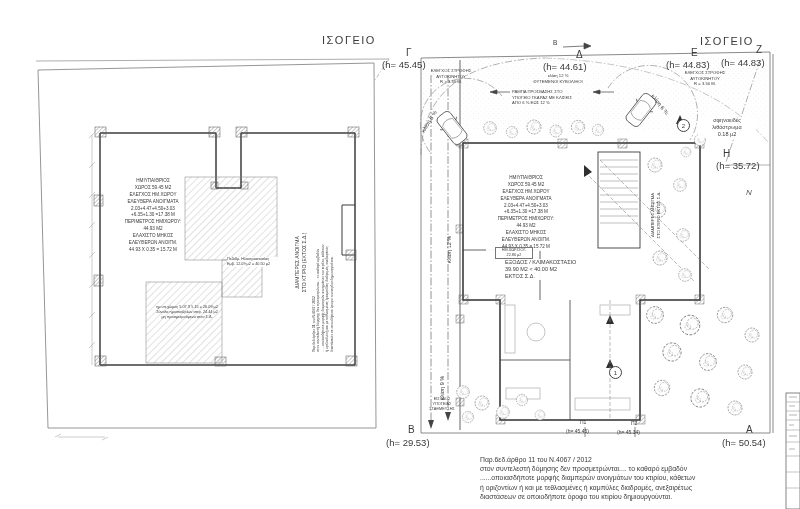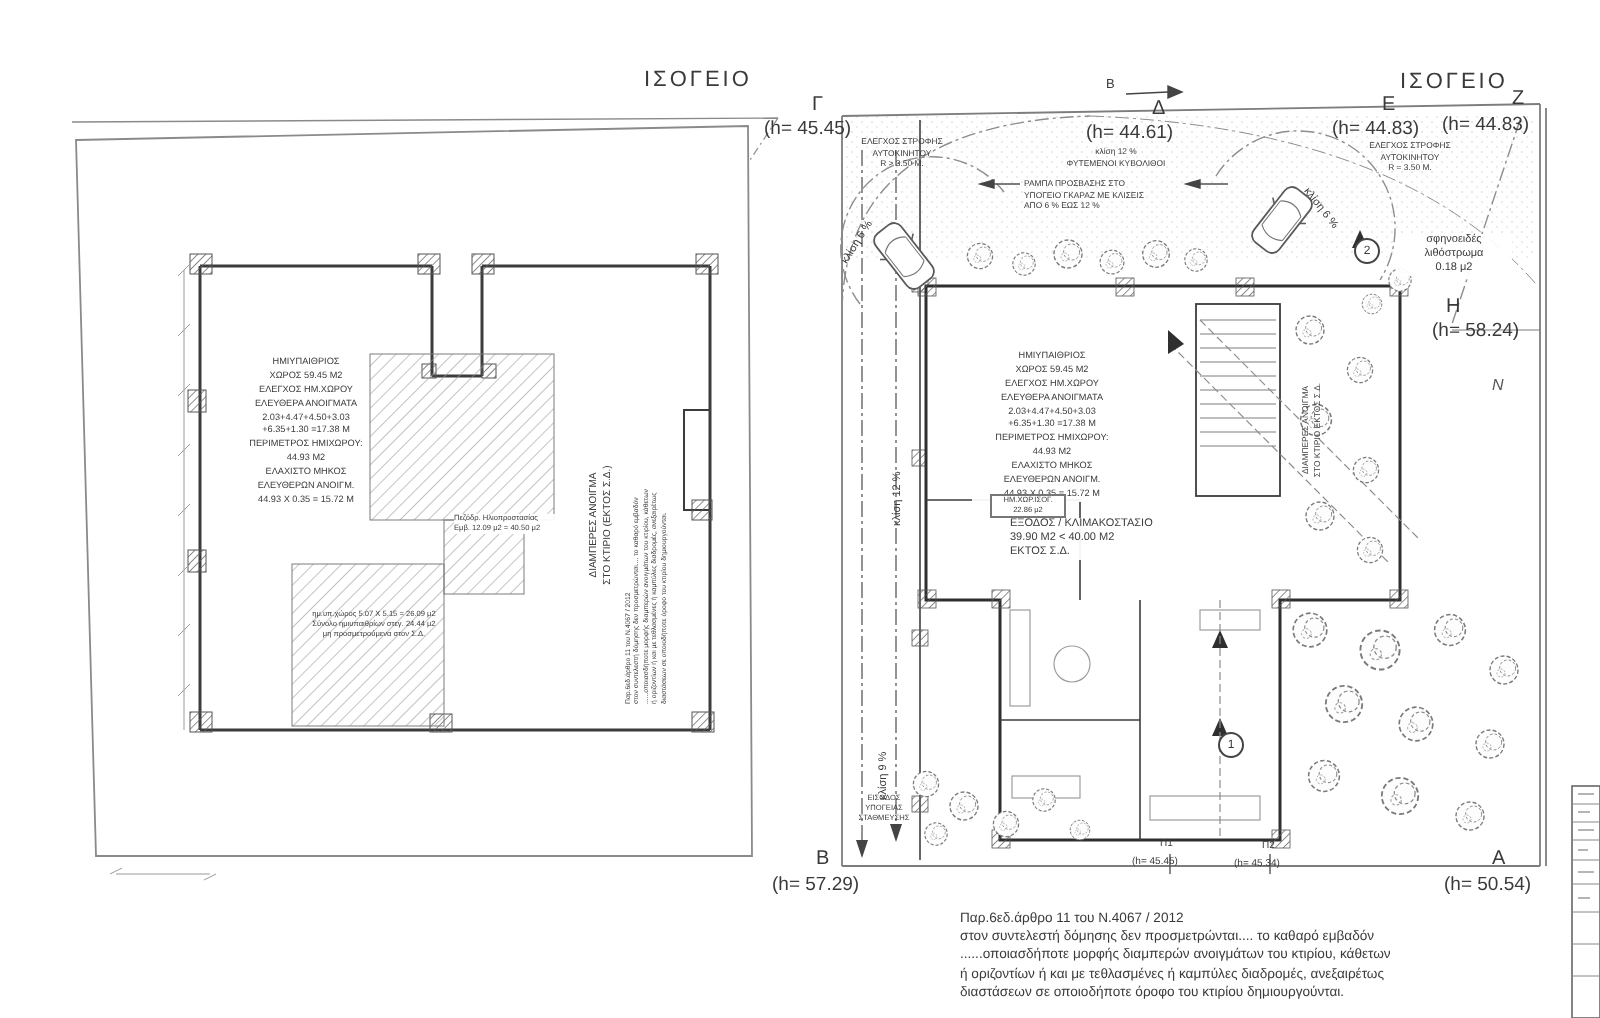--- a/index.html
+++ b/index.html
@@ -294,23 +294,23 @@
 
   <div class="lbl f10" style="left:406px;top:46px;">Γ</div>
   <div class="lbl f9 nw" style="left:382px;top:59px;">(h= 45.45)</div>
   <div class="lbl f10" style="left:576px;top:48px;">Δ</div>
   <div class="lbl f9 nw" style="left:543px;top:61px;">(h= 44.61)</div>
   <div class="lbl f10" style="left:691px;top:46px;">E</div>
   <div class="lbl f9 nw" style="left:666px;top:59px;">(h= 44.83)</div>
   <div class="lbl f10" style="left:756px;top:43px;">Z</div>
   <div class="lbl f9 nw" style="left:721px;top:57px;">(h= 44.83)</div>
   <div class="lbl f10" style="left:723px;top:147px;">H</div>
-  <div class="lbl f9 nw" style="left:716px;top:160px;">(h= 58.24)</div>
+  <div class="lbl f9 nw" style="left:716px;top:160px;">(h= 35.72)</div>
   <div class="lbl f10" style="left:408px;top:423px;">B</div>
-  <div class="lbl f9 nw" style="left:386px;top:437px;">(h= 57.29)</div>
+  <div class="lbl f9 nw" style="left:386px;top:437px;">(h= 29.53)</div>
   <div class="lbl f10" style="left:746px;top:423px;">A</div>
   <div class="lbl f9 nw" style="left:722px;top:437px;">(h= 50.54)</div>
   <div class="lbl f5 nw" style="left:580px;top:419px;">Π1</div>
   <div class="lbl f5 nw" style="left:566px;top:428px;">(h= 45.45)</div>
   <div class="lbl f5 nw" style="left:631px;top:420px;">Π2</div>
   <div class="lbl f5 nw" style="left:617px;top:429px;">(h= 45.34)</div>
 
   <div class="lbl f4 c" style="left:420px;top:68px;width:62px;">ΕΛΕΓΧΟΣ ΣΤΡΟΦΗΣ
 ΑΥΤΟΚΙΝΗΤΟΥ
 R &gt; 3.50 Μ.</div>

